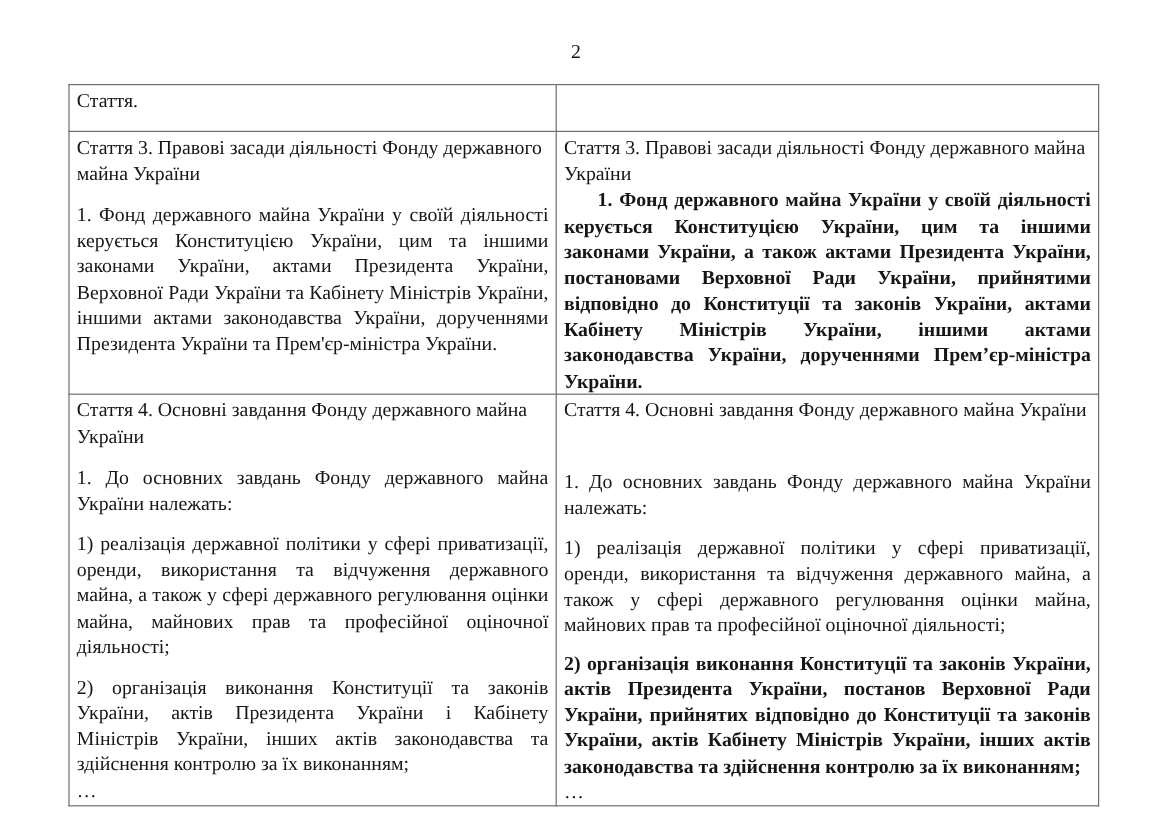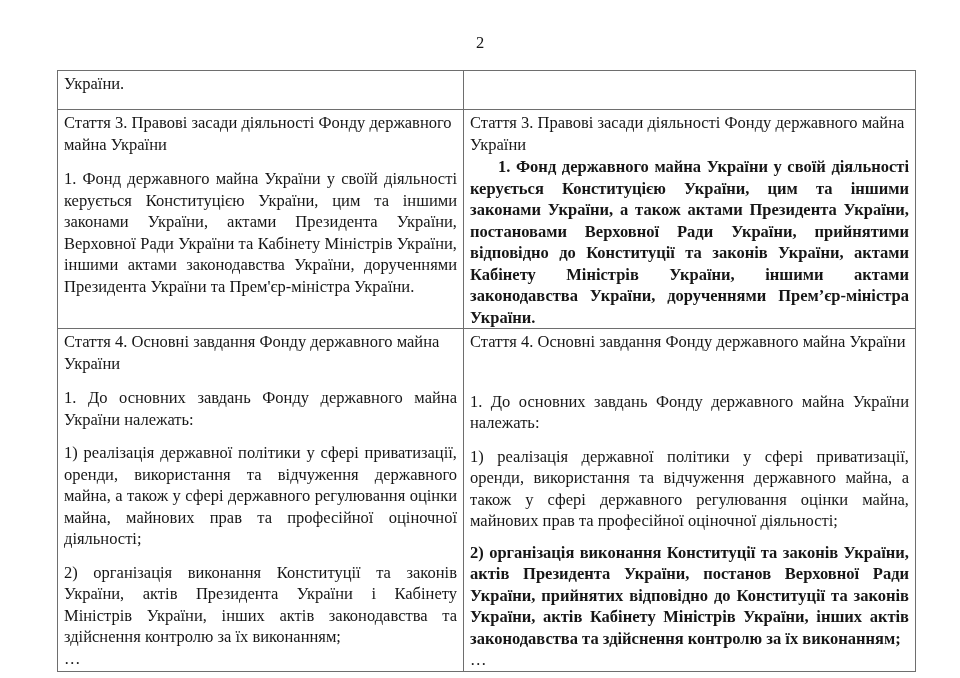--- a/index.html
+++ b/index.html
@@ -65,21 +65,21 @@
 <div class="page-number">2</div>
 
 <table class="cmp">
   <colgroup>
     <col class="c-old">
     <col class="c-new">
   </colgroup>
   <tbody>
     <tr class="r1">
       <td>
-        <p class="heading mb0">України.</p>
+        <p class="heading mb0">Стаття.</p>
       </td>
       <td></td>
     </tr>
 
     <tr class="r2">
       <td>
         <p class="heading mb13">Стаття 3. Правові засади діяльності Фонду державного майна України</p>
         <p class="mb0">1. Фонд державного майна України у своїй діяльності керується Конституцією України, цим та іншими законами України, актами Президента України, Верховної Ради України та Кабінету Міністрів України, іншими актами законодавства України, дорученнями Президента України та Прем'єр-міністра України.</p>
       </td>
       <td>

